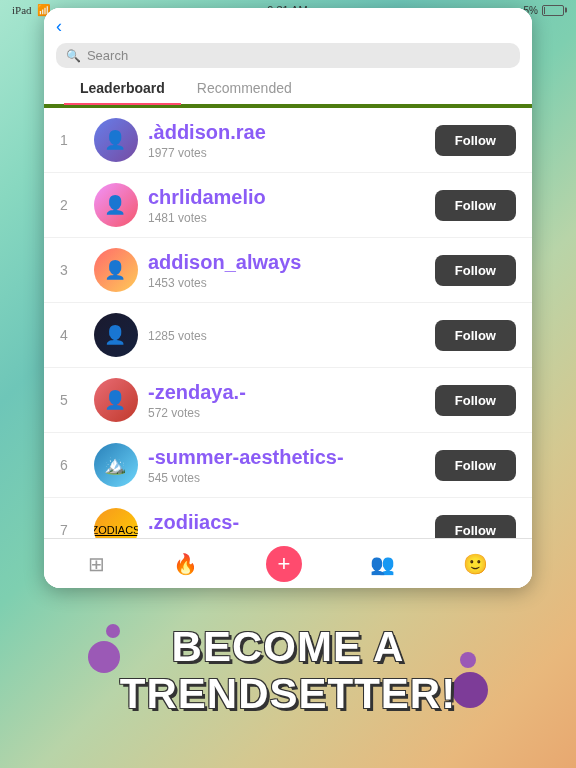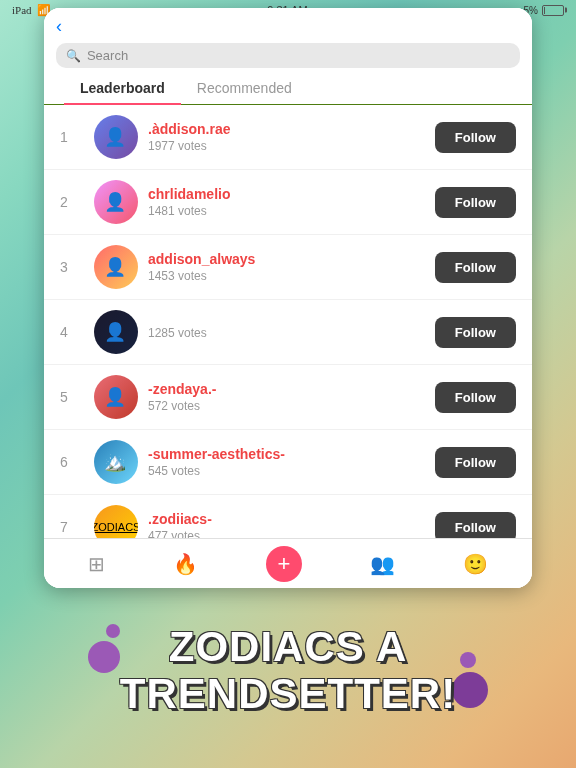--- a/index.html
+++ b/index.html
@@ -95,21 +95,21 @@
       align-items: center;
       gap: 6px;
       font-size: 13px;
       color: #888;
     }
     .search-icon-inner { font-size: 12px; }
 
     
     .tab-row {
       display: flex;
-      border-bottom: 1px solid #4d7c0f;
+      border-bottom: 4px solid #4d7c0f;
       padding: 0 20px;
     }
     .tab {
       padding: 8px 16px;
       font-size: 14px;
       font-weight: 600;
       color: #333;
       cursor: pointer;
       position: relative;
     }
@@ -154,23 +154,23 @@
       background: #ddd;
       display: flex;
       align-items: center;
       justify-content: center;
       font-size: 18px;
     }
     .user-info {
       flex: 1;
     }
     .username {
-      font-size: 14px;
+      font-size: 20px;
       font-weight: 600;
-      color: #ef4444;
+      color: #8b5cf6;
     }
     .votes {
       font-size: 12px;
       color: #999;
       margin-top: 2px;
     }
     .follow-btn {
       background: #404040;
       color: white;
       border: none;
@@ -403,16 +403,16 @@
   </div>
 </div>
 
 <div class="circle-purple-lg"></div>
 <div class="circle-purple-sm"></div>
 <div class="circle-purple-br"></div>
 <div class="circle-purple-br2"></div>
 
 <div class="bottom-text-area">
   <div class="trendsetter-text">
-    <div>ZODIACS A</div>
+    <div>BECOME A</div>
     <div>TRENDSETTER!</div>
   </div>
 </div>
 
 </body></html>

